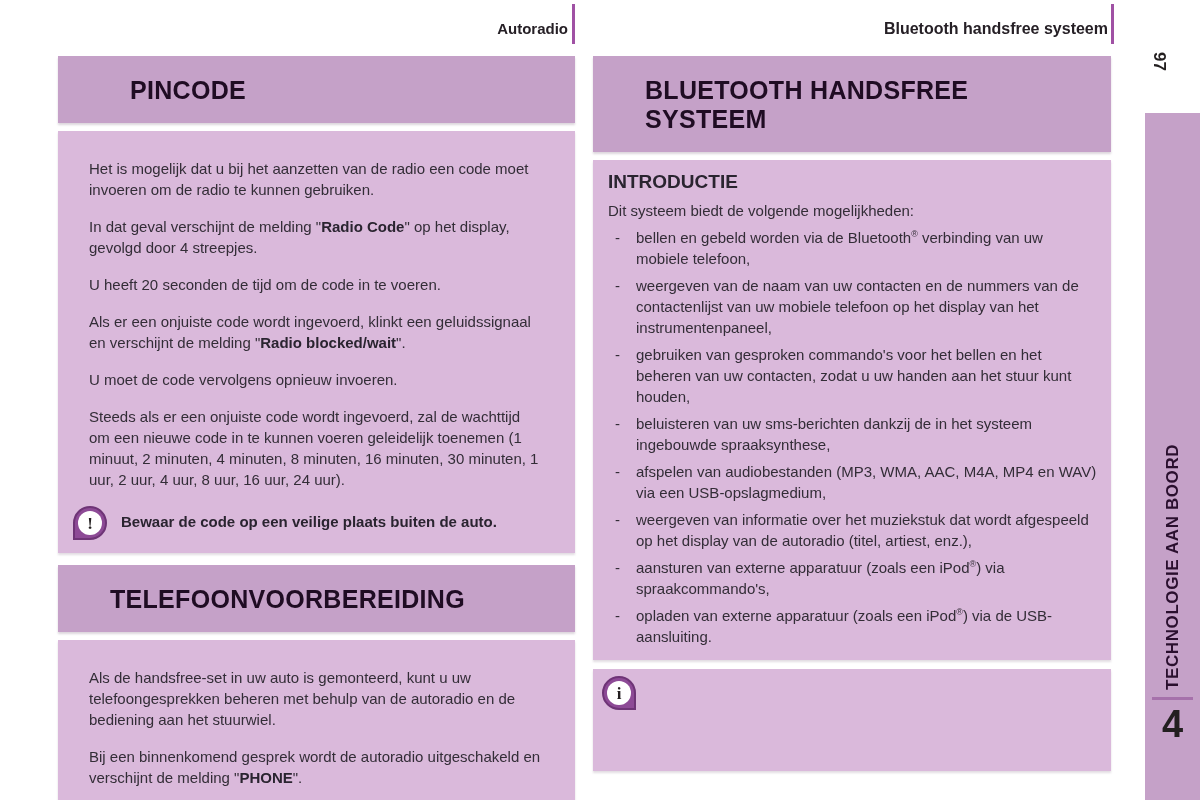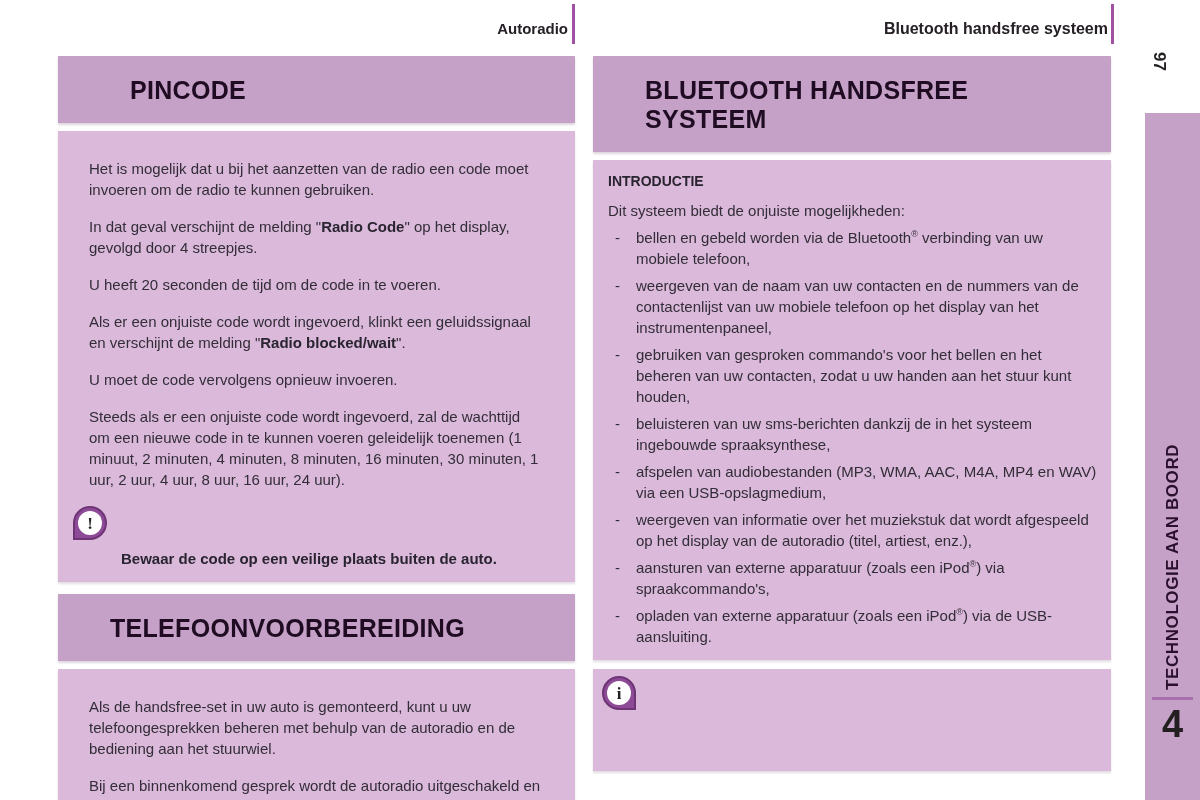--- a/index.html
+++ b/index.html
@@ -63,24 +63,24 @@
   }
   .blob-warning { border-radius:50% 50% 50% 0; }
   .blob-info    { border-radius:50% 50% 0 50%; }
   .blob-inner {
     width:24px; height:24px; border-radius:50%;
     background:#ffffff; color:#231f20;
     font-weight:700; font-size:17px;
     display:flex; align-items:center; justify-content:center;
     font-family:"Liberation Serif", serif;
   }
-  .note-text { font-weight:700; color:#2a2430; padding-top:5px;margin-top:37px; }
-
-  
-  .subtitle { font-size:14px; font-weight:700; color:#2a2430; margin-bottom:8px; }
+  .note-text { font-weight:700; color:#2a2430; padding-top:5px; }
+
+  
+  .subtitle { font-size:19px; font-weight:700; color:#2a2430; margin-bottom:8px; }
   .intro-line { margin-bottom:2px; }
   .bullet { display:flex; margin-top:6px; }
   .dash { flex:0 0 28px; padding-left:7px; }
   .btxt { flex:1 1 auto; }
   .info-box {
     background:#dab9db;
     margin-top:9px;
     position:relative;
     padding:36px 14px 16px 48px;
     font-size:15px; line-height:23px;
@@ -156,21 +156,21 @@
         <p class="para"><span>Bij een binnenkomend gesprek wordt de autoradio uitgeschakeld en verschijnt de melding "</span><span class="b">PHONE</span><span>".</span></p>
         <p class="para"><span>Het volume kan op ieder moment worden ingesteld via het menu "</span><span class="b">EXTERNAL AUDIO</span><span>".</span></p>
       </div>
   </div>
 </div>
 
 <div class="col col-right">
   <div class="section-title">BLUETOOTH HANDSFREE SYSTEEM</div>
   <div class="body-box">
     <div class="subtitle">INTRODUCTIE</div>
-    <div class="intro-line">Dit systeem biedt de onjuiste mogelijkheden:</div>
+    <div class="intro-line">Dit systeem biedt de volgende mogelijkheden:</div>
     <div>
         <div class="bullet">
           <span class="dash">-</span>
           <span class="btxt"><span>bellen en gebeld worden via de Bluetooth</span><sup>®</sup><span> verbinding van uw mobiele telefoon,</span></span>
         </div>
         <div class="bullet">
           <span class="dash">-</span>
           <span class="btxt"><span>weergeven van de naam van uw contacten en de nummers van de contactenlijst van uw mobiele telefoon op het display van het instrumentenpaneel,</span></span>
         </div>
         <div class="bullet">

